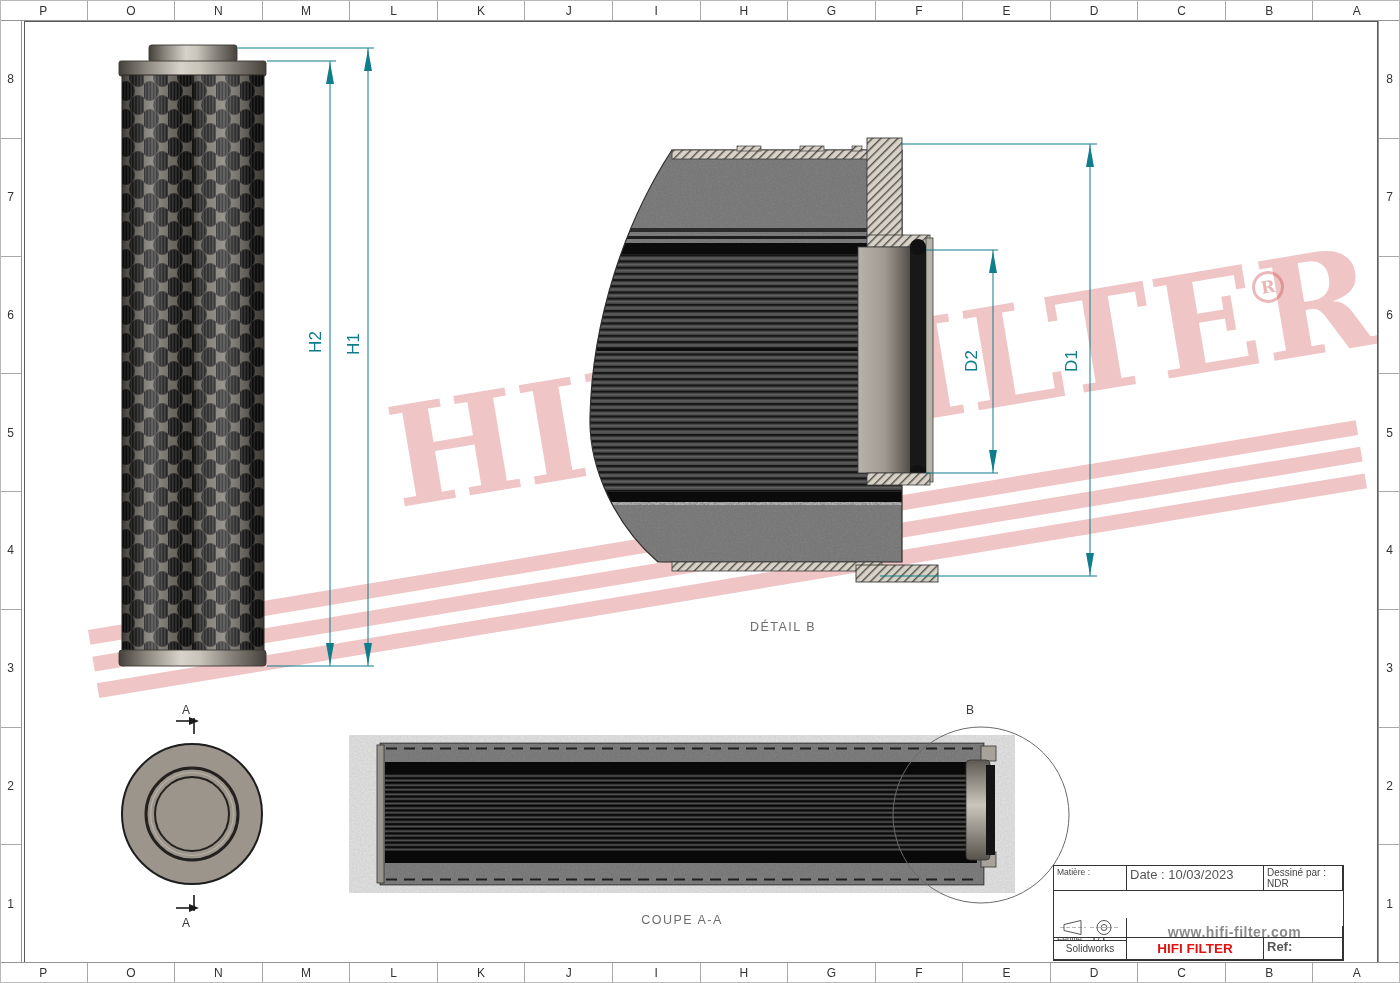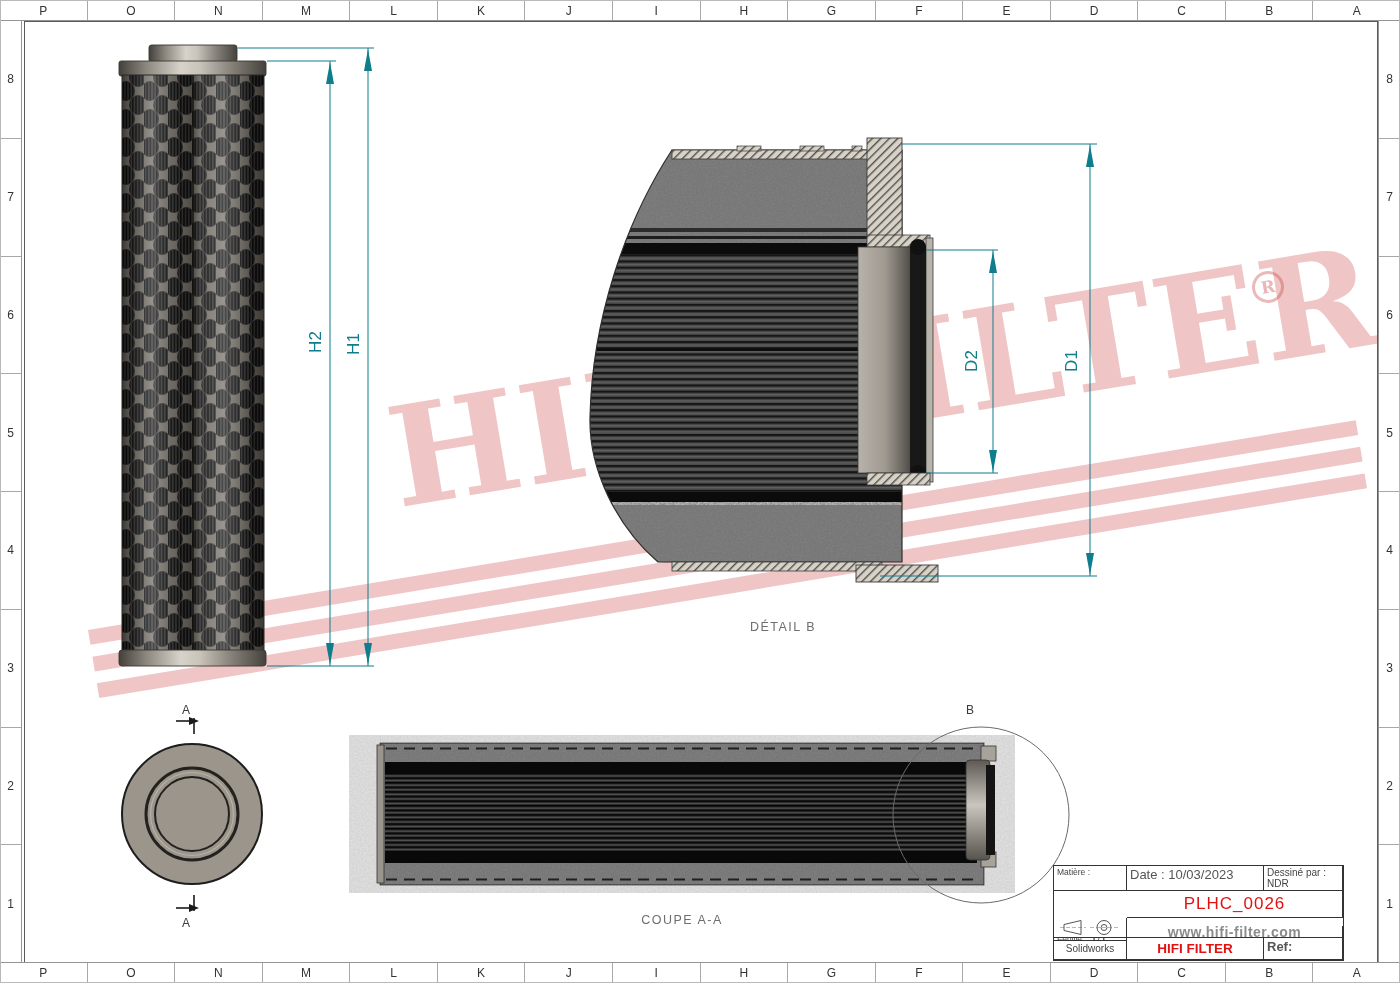--- a/index.html
+++ b/index.html
@@ -312,23 +312,20 @@
       <span class="t7">Date : 10/03/2023</span>
     </div>
     <div class="cell" style="grid-column:3;grid-row:1;">
       <span class="t9">Dessiné par : NDR</span>
     </div>
 
     <div class="cell" style="grid-column:1;grid-row:2;margin-top:47px;">
       <span class="t8">Feuille :</span>
       <span class="t12">1/1</span>
     </div>
-    <div class="cell center span2" style="grid-row:2;">
-      <span class="partnum">PLHC_0026</span>
-    </div>
 
     <div class="cell center" style="grid-column:1;grid-row:3;">
       <svg width="62" height="17" viewBox="0 0 62 17">
         <line x1="1" y1="8.5" x2="27" y2="8.5" stroke="#999" stroke-width="0.7" stroke-dasharray="4 2"></line>
         <path d="M5,5.5 L5,11.5 L22,15.5 L22,1.5 Z" fill="none" stroke="#555" stroke-width="1"></path>
         <line x1="31" y1="8.5" x2="59" y2="8.5" stroke="#999" stroke-width="0.7" stroke-dasharray="4 2"></line>
         <circle cx="45" cy="8.5" r="7" fill="none" stroke="#555" stroke-width="1"></circle>
         <circle cx="45" cy="8.5" r="3" fill="none" stroke="#555" stroke-width="1"></circle>
       </svg>
     </div>

